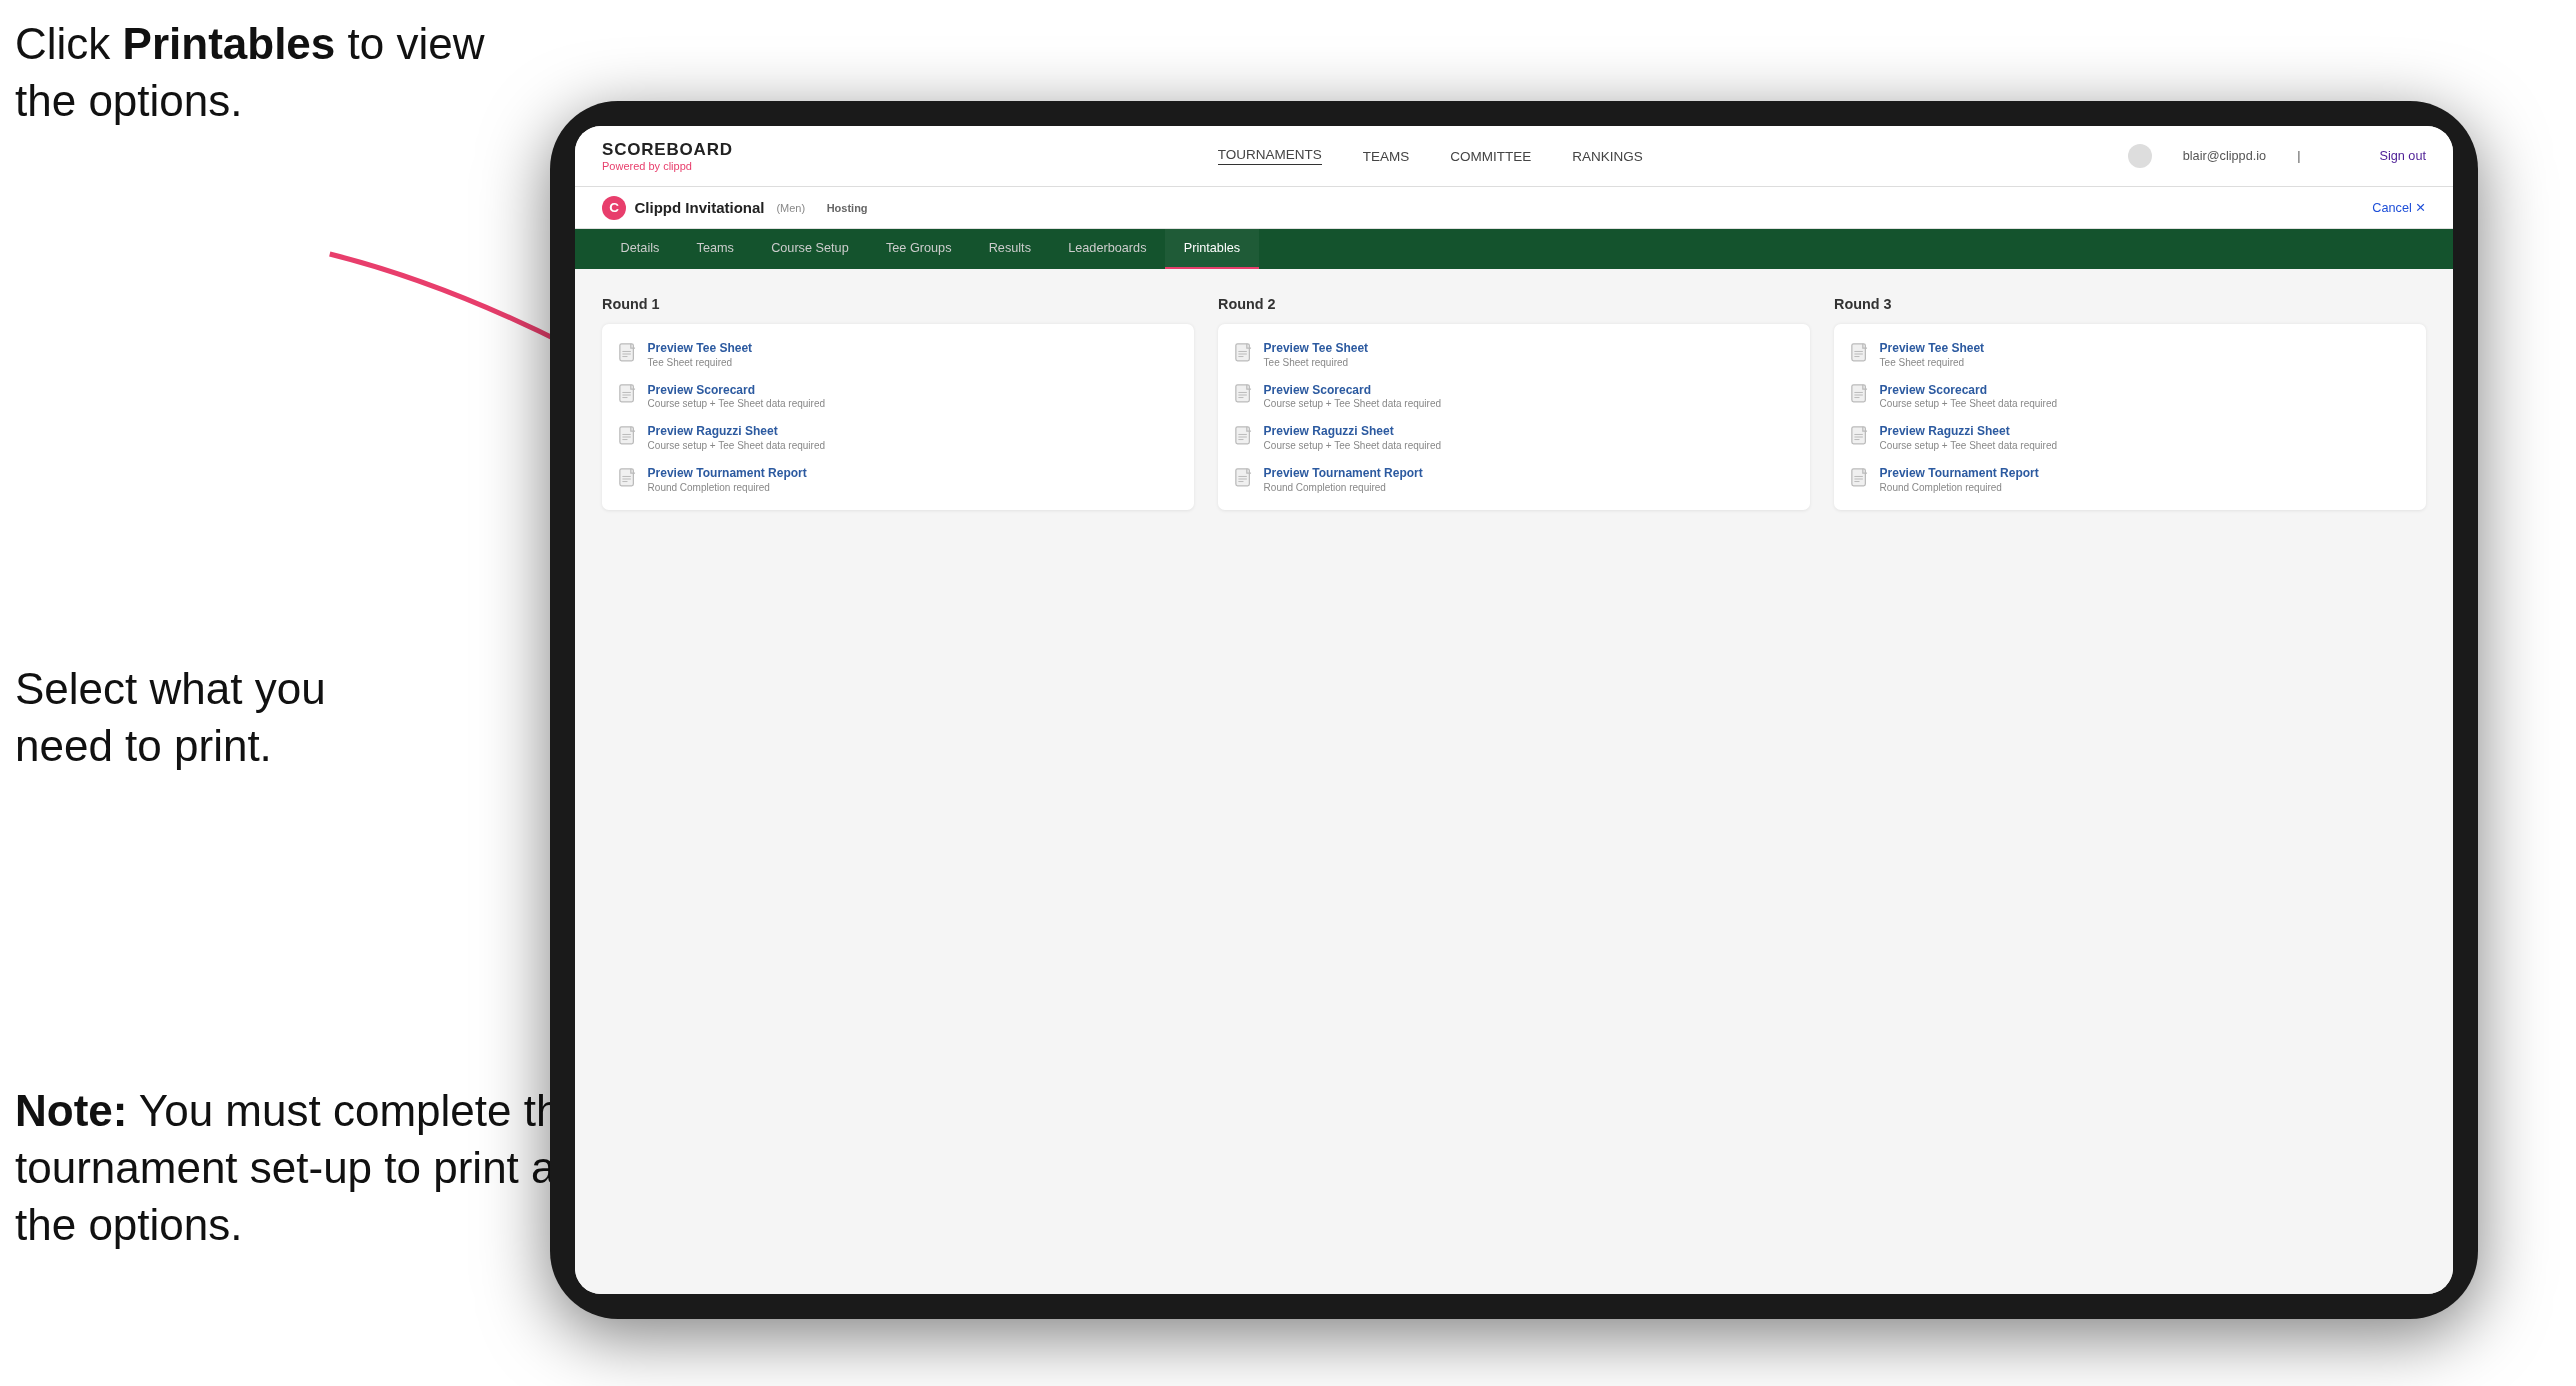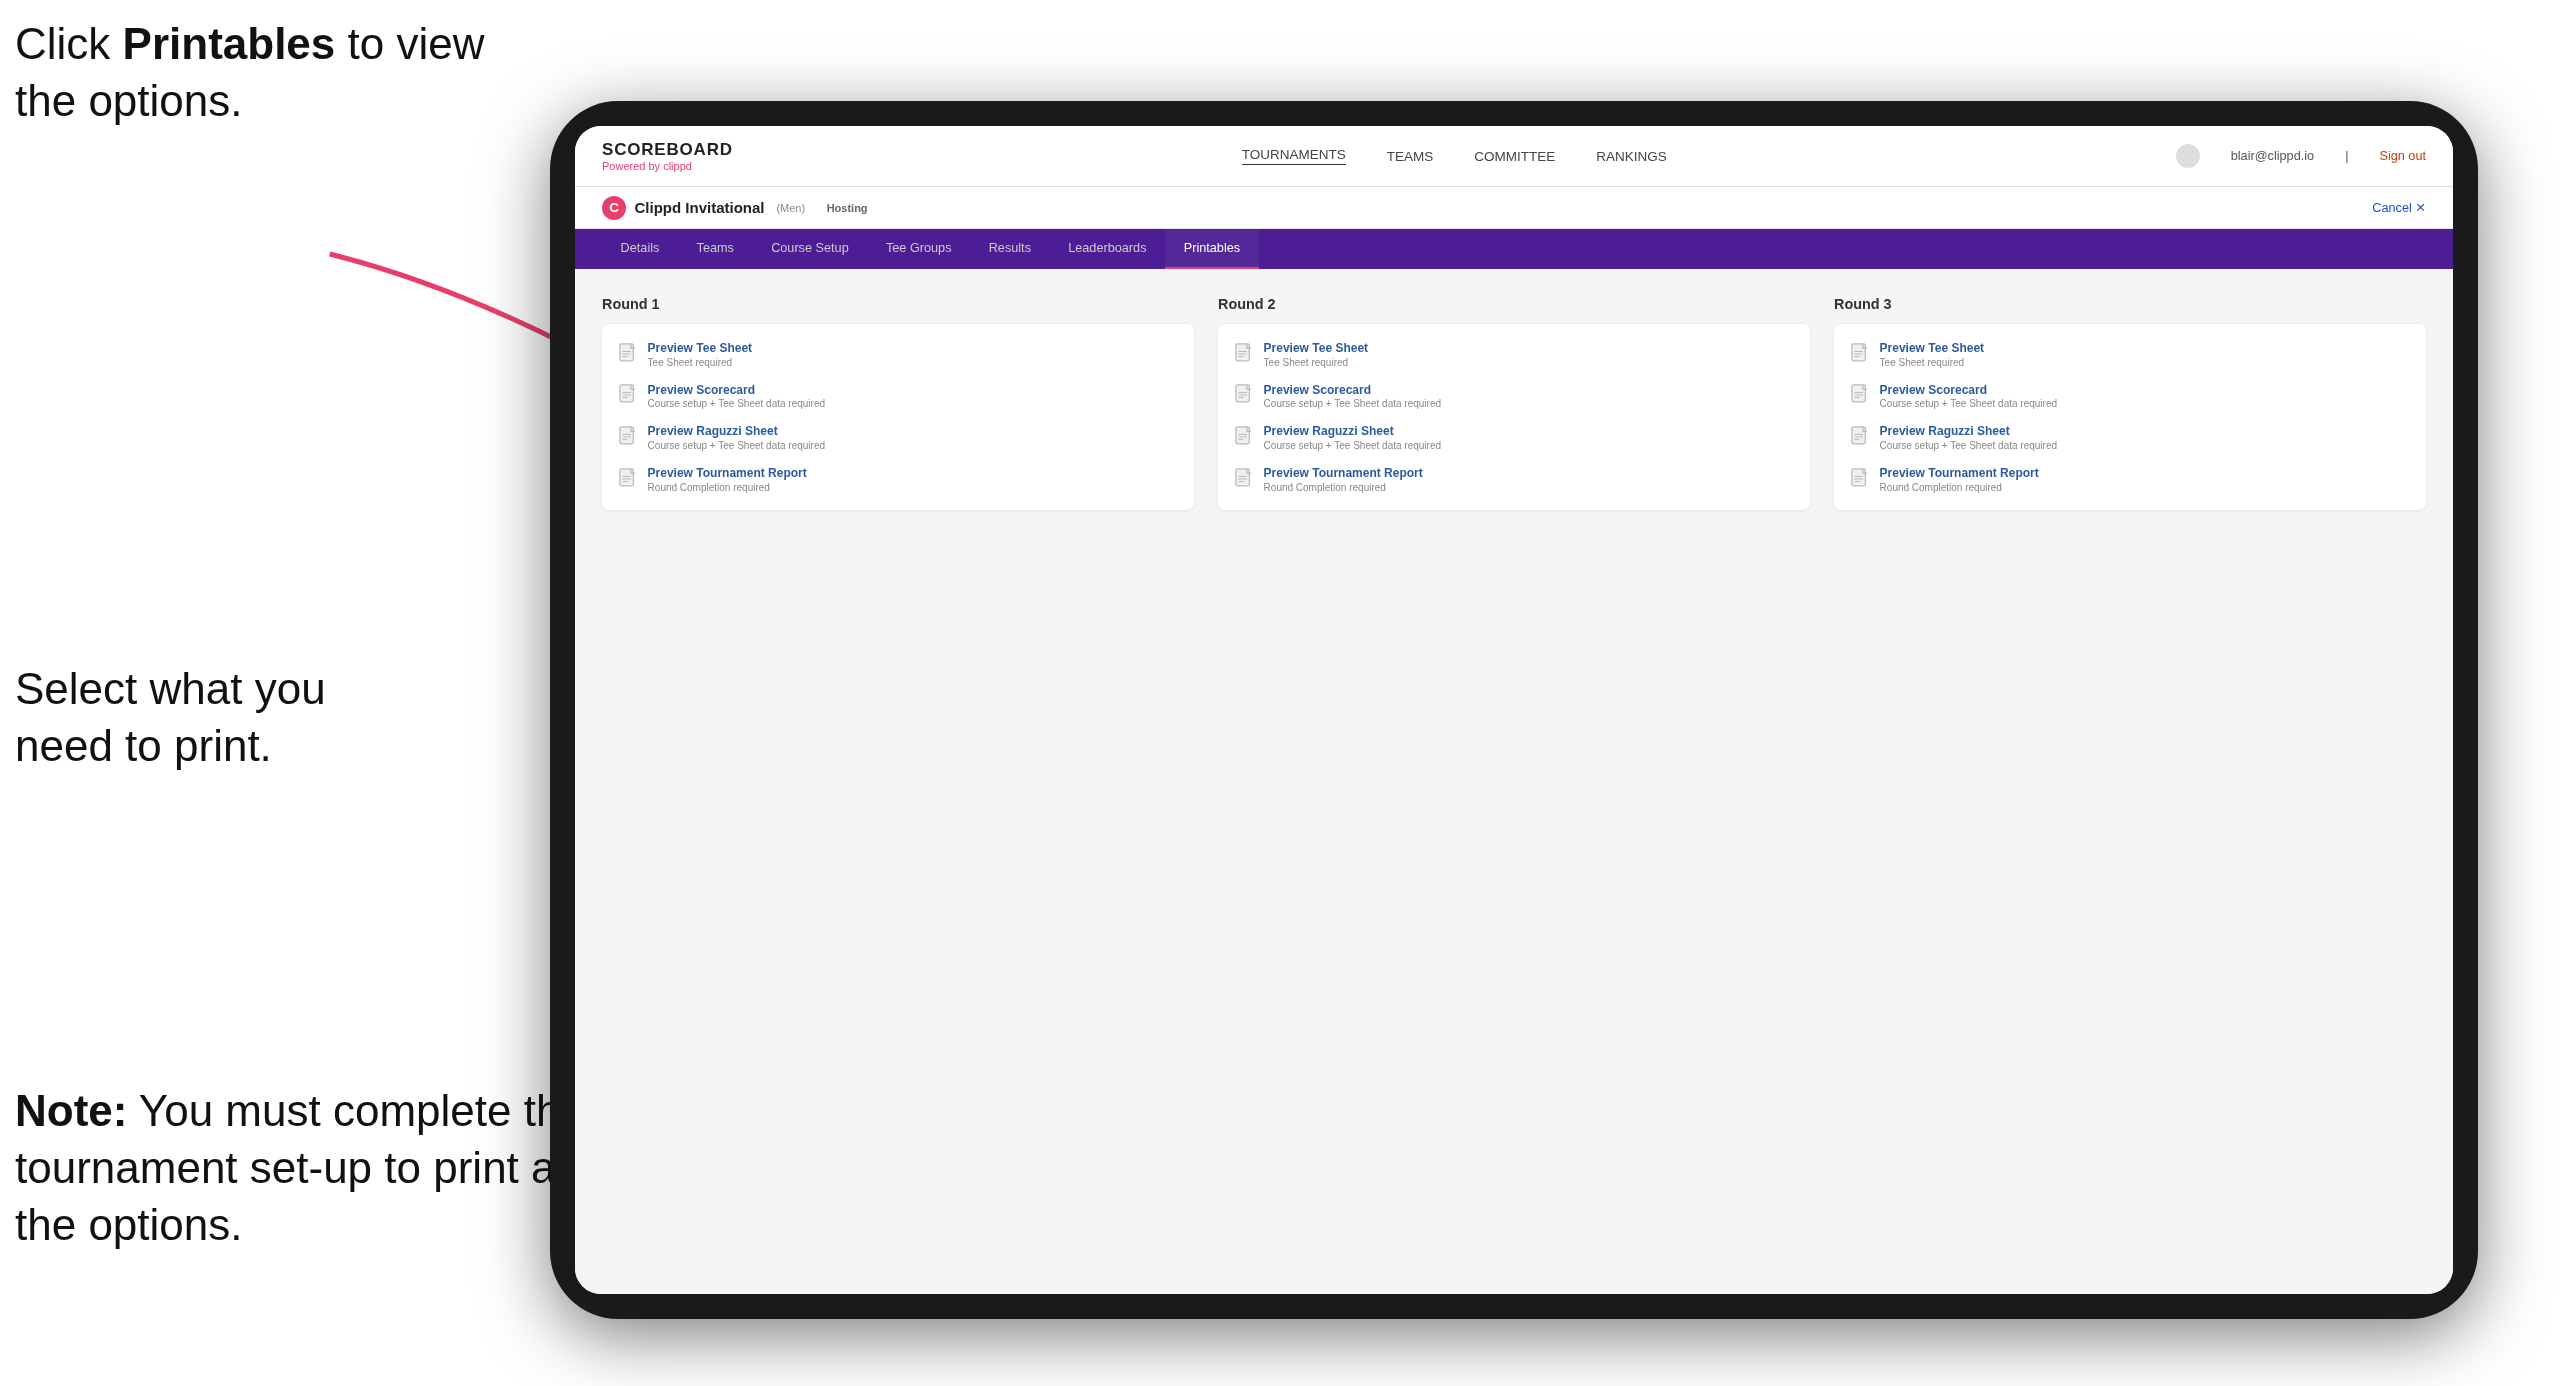--- a/index.html
+++ b/index.html
@@ -152,21 +152,21 @@
     }
     .tournament-name .badge {
       font-size: 11px;
       color: #888;
       font-weight: 400;
       margin-left: 3.4px;
     }
 
     
     .sub-nav {
-      background: #4c1d95;
+      background: #14532d;
       padding: 0 27px;
       display: flex;
       gap: 0;
       flex-shrink: 0;
     }
     .sub-nav-tab {
       padding: 12px 18.6px;
       font-size: 12.7px;
       color: #ccc;
       cursor: pointer;
@@ -277,21 +277,21 @@
       <div class="top-nav-links">
         <a class="active">TOURNAMENTS</a>
         <a>TEAMS</a>
         <a>COMMITTEE</a>
         <a>RANKINGS</a>
       </div>
       <div class="top-nav-right">
         <span style="width:24px;height:24px;background:#ddd;border-radius:50%;display:inline-block;"></span>
         <span>blair@clippd.io</span>
         <span>|</span>
-        <a style="color:#c2410c;text-decoration:none;">Sign out</a>
+        <a style="color:#4c1d95;text-decoration:none;margin-left:48px;">Sign out</a>
       </div>
     </div>
 
     <div class="tournament-bar">
       <div class="tournament-name">
         <div class="logo-c">C</div>
         <span>Clippd Invitational</span>
         <span class="badge">(Men)</span>
         <span style="margin-left:13px; font-size:11px; color:#666;">Hosting</span>
       </div>

